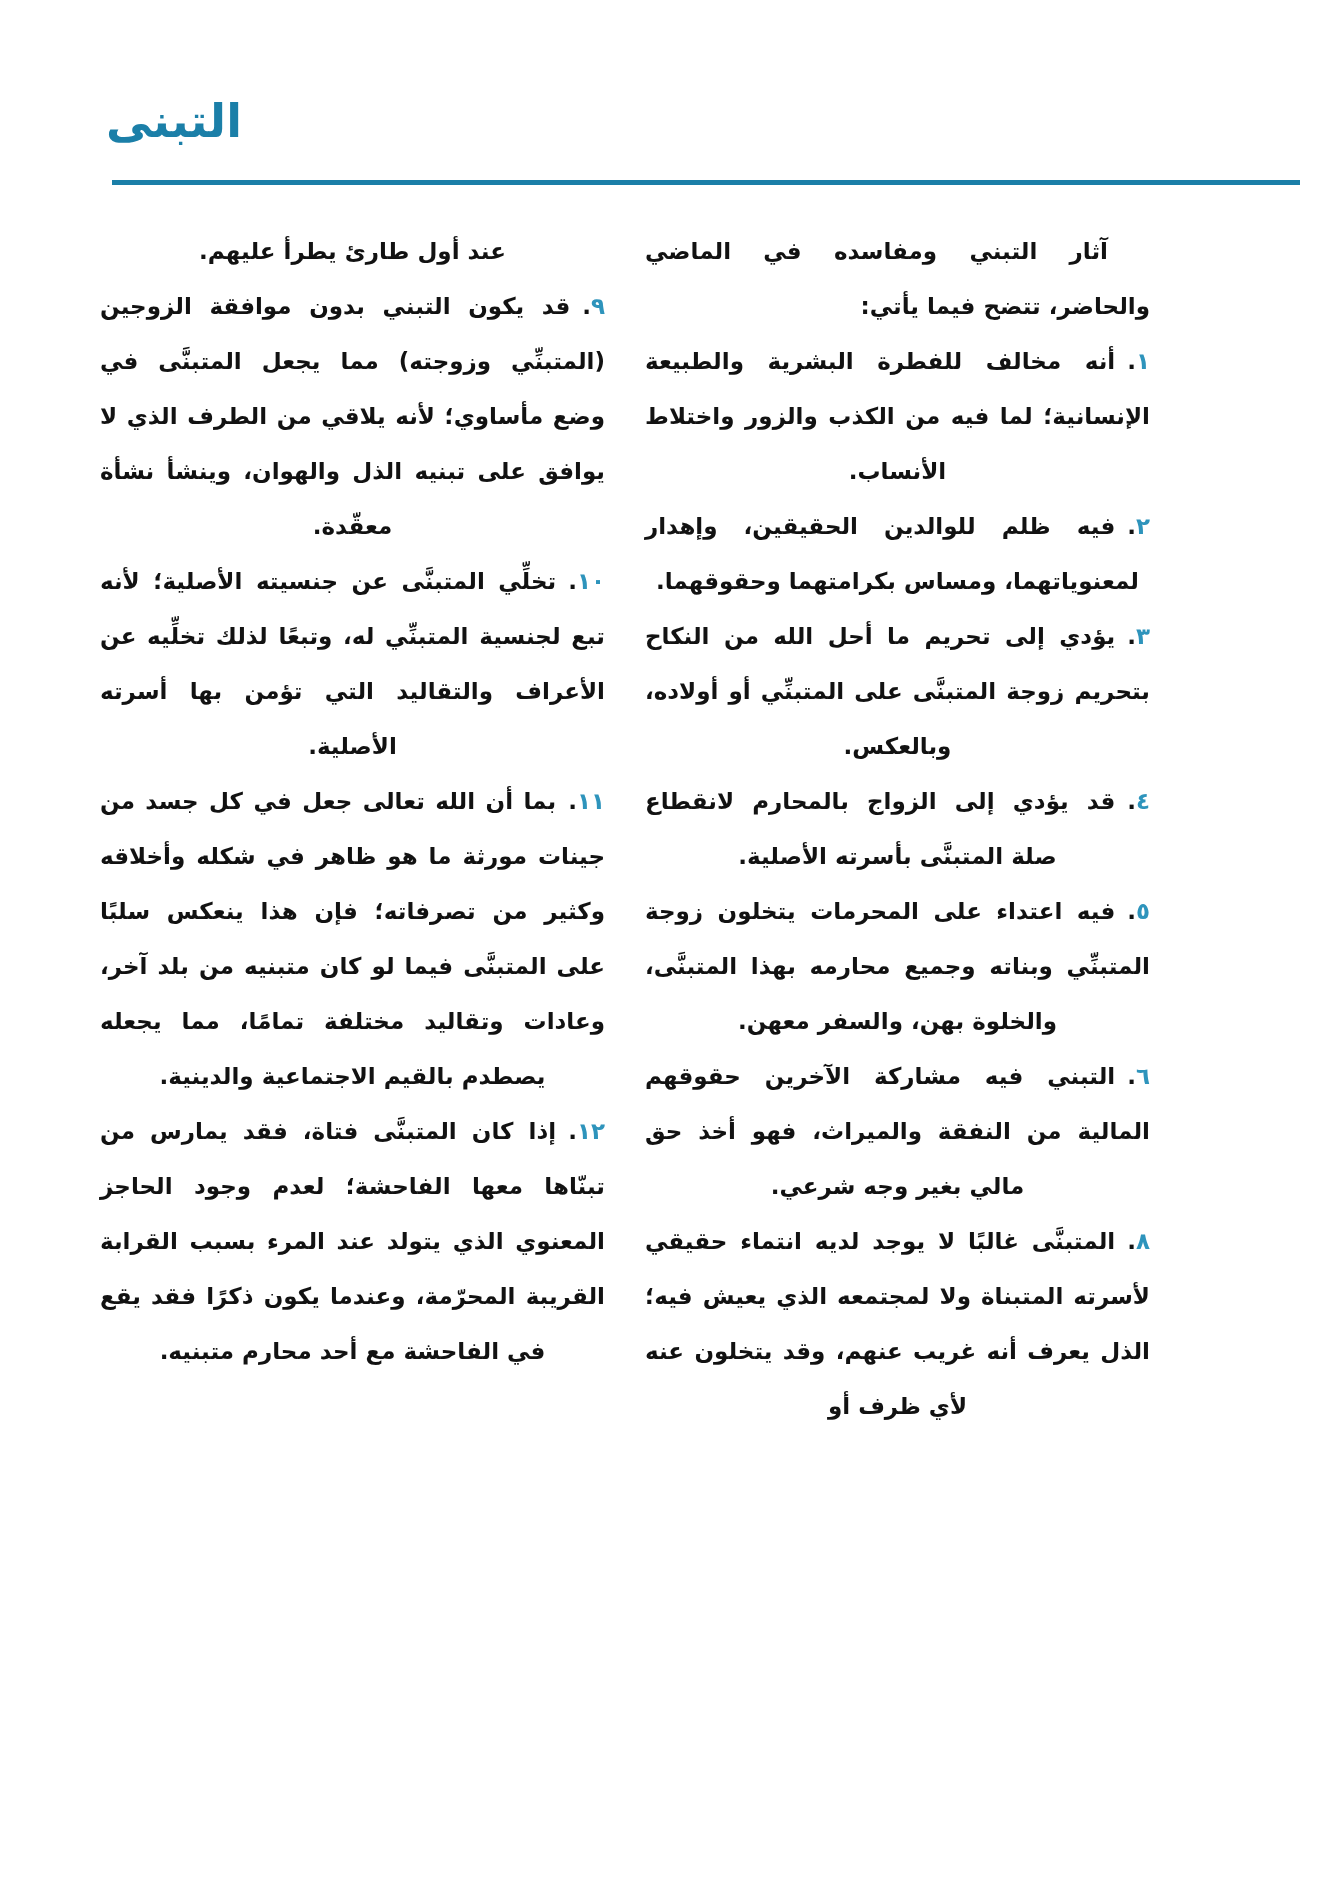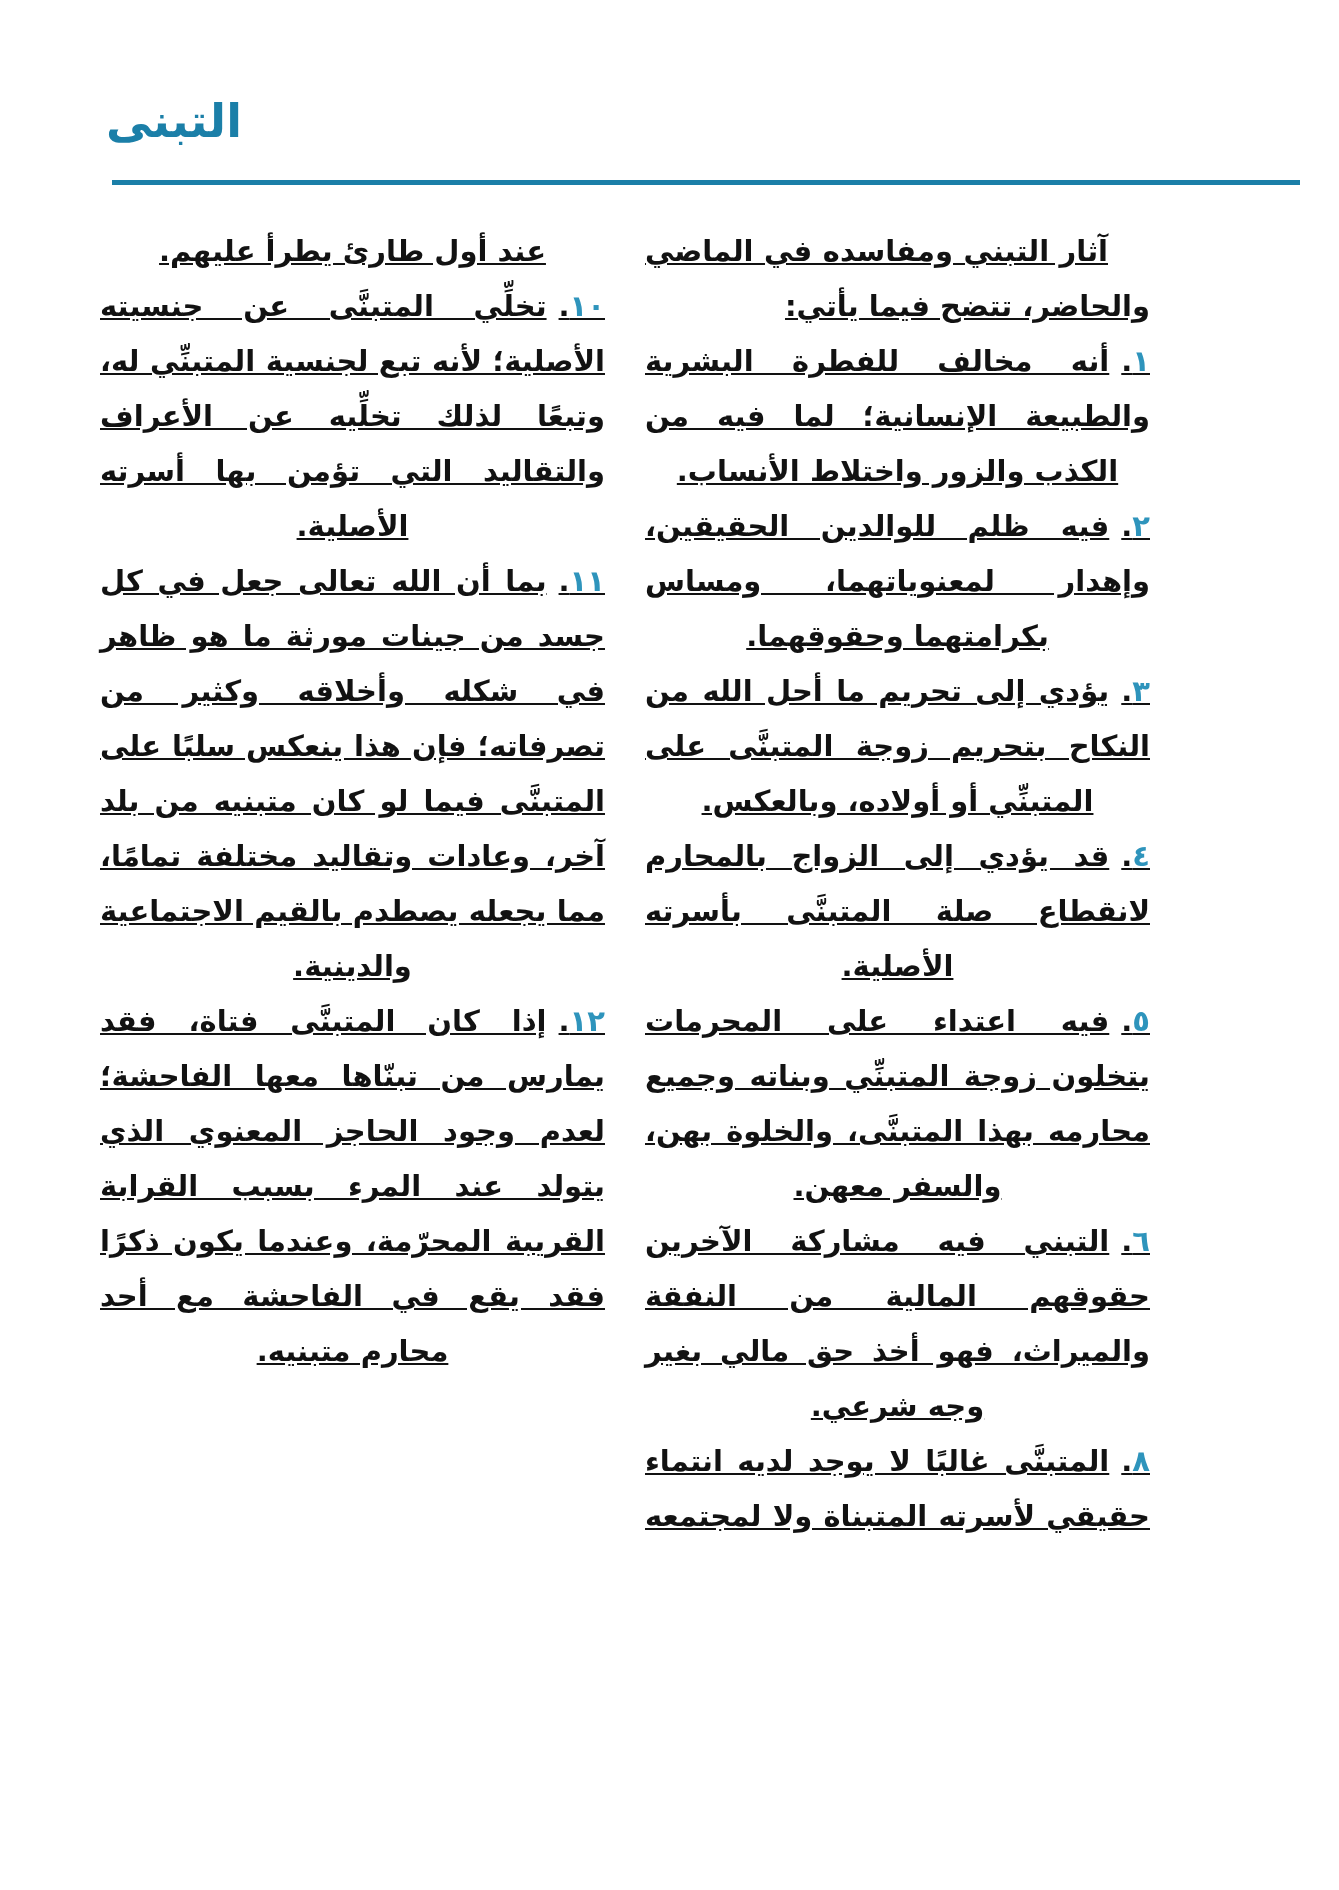--- a/index.html
+++ b/index.html
@@ -9,21 +9,21 @@
   }
   .chapter-title{
     position:absolute;left:106px;top:96px;font-size:46px;font-weight:700;
     color:#1b7fa8;direction:rtl;line-height:1.1;
   }
   .header-rule{
     position:absolute;left:112px;top:180px;width:1188px;height:5px;background:#1b7fa8;
   }
   .col{
     position:absolute;top:224px;width:505px;direction:rtl;text-align:justify;
-    font-size:29px;font-weight:700;line-height:55px;color:#121212;text-decoration:underline;
+    font-size:23px;font-weight:700;line-height:55px;color:#121212;
   }
   .col-right{left:645px;}
   .col-left{left:100px;}
   .col p{margin:0 0 0 0;padding:0;}
   .intro{text-indent:42px;}
   .item{text-align:justify;text-align-last:center;}
   .num{color:#2e94bc;}
   .sep{color:#121212;margin-left:12px;}
   .cont{text-align:center;}
   .footer-badge{
@@ -62,20 +62,21 @@
 
 
         <p class="item"><span class="num">٨</span><span class="sep">.</span><span>المتبنَّى غالبًا لا يوجد لديه انتماء حقيقي لأسرته المتبناة ولا لمجتمعه الذي يعيش فيه؛ الذل يعرف أنه غريب عنهم، وقد يتخلون عنه لأي ظرف أو</span></p>
       </div>
   </div>
 
   <div class="col col-left" dir="rtl">
     <p class="cont">عند أول طارئ يطرأ عليهم.</p>
     <div>
 
+        <p class="item"><span class="num">٩</span><span class="sep">.</span><span>قد يكون التبني بدون موافقة الزوجين (المتبنِّي وزوجته) مما يجعل المتبنَّى في وضع مأساوي؛ لأنه يلاقي من الطرف الذي لا يوافق على تبنيه الذل والهوان، وينشأ نشأة معقّدة.</span></p>
 
         <p class="item"><span class="num">١٠</span><span class="sep">.</span><span>تخلِّي المتبنَّى عن جنسيته الأصلية؛ لأنه تبع لجنسية المتبنِّي له، وتبعًا لذلك تخلِّيه عن الأعراف والتقاليد التي تؤمن بها أسرته الأصلية.</span></p>
 
         <p class="item"><span class="num">١١</span><span class="sep">.</span><span>بما أن الله تعالى جعل في كل جسد من جينات مورثة ما هو ظاهر في شكله وأخلاقه وكثير من تصرفاته؛ فإن هذا ينعكس سلبًا على المتبنَّى فيما لو كان متبنيه من بلد آخر، وعادات وتقاليد مختلفة تمامًا، مما يجعله يصطدم بالقيم الاجتماعية والدينية.</span></p>
 
         <p class="item"><span class="num">١٢</span><span class="sep">.</span><span>إذا كان المتبنَّى فتاة، فقد يمارس من تبنّاها معها الفاحشة؛ لعدم وجود الحاجز المعنوي الذي يتولد عند المرء بسبب القرابة القريبة المحرّمة، وعندما يكون ذكرًا فقد يقع في الفاحشة مع أحد محارم متبنيه.</span></p>
       </div>
   </div>
 
   <div class="footer-badge">

